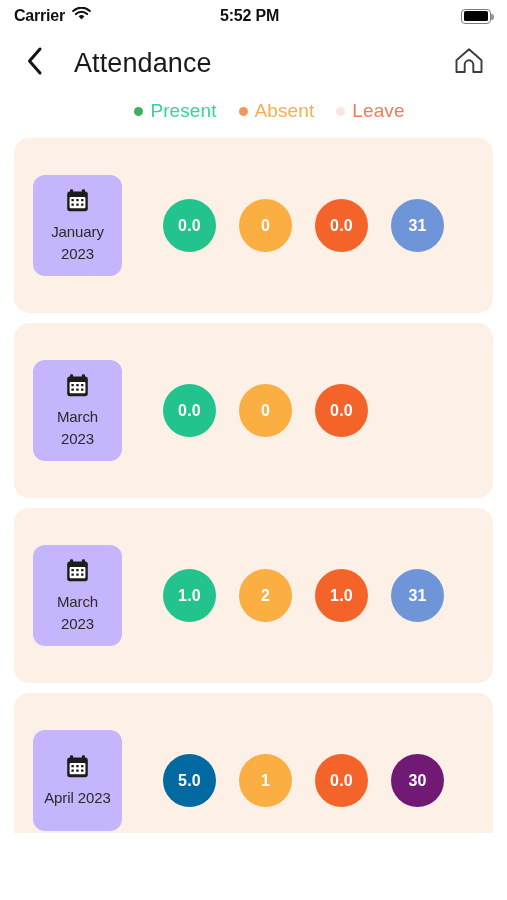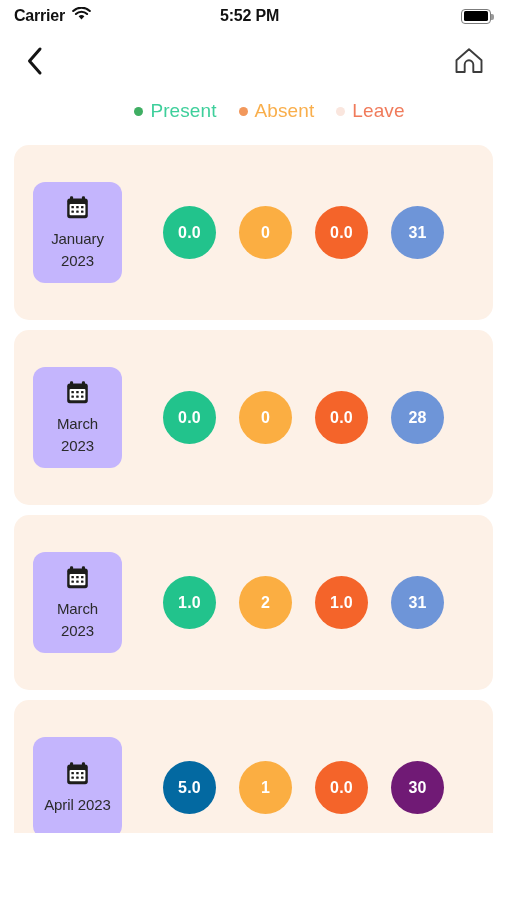--- a/index.html
+++ b/index.html
@@ -43,21 +43,21 @@
   .back-btn { width:34px; height:34px; display:flex; align-items:center; justify-content:center; }
   .page-title {
     font-size:27px; font-weight:400; color:#1a1a1a; letter-spacing:0.1px;
     margin-left:22px;
   }
   .home-btn { margin-left:auto; width:36px; height:36px; display:flex; align-items:center; justify-content:center; }
 
   
   .legend {
     display:flex; justify-content:center; align-items:flex-start;
-    gap:22px; padding:10px 0 23px;margin-left:32px;
+    gap:22px; padding:10px 0 16px;margin-left:32px;
   }
   .legend-item { display:flex; align-items:center; gap:7px; }
   .legend-dot { width:9px; height:9px; border-radius:50%; flex:none; }
   .legend-label { font-size:19px; font-weight:400; letter-spacing:0.1px; }
 
   
   .cards { padding:0 14px; display:flex; flex-direction:column; gap:10px; }
   .month-card {
     background:#fdf1e7;
     border-radius:15px;
@@ -113,20 +113,21 @@
   </div>
 
   <div class="header">
     <div class="back-btn">
       <span>
         <svg width="20" height="30" viewBox="0 0 20 30">
           <path d="M15 3 L4.5 15 L15 27" stroke="#141414" stroke-width="3" fill="none" stroke-linecap="round" stroke-linejoin="round"></path>
         </svg>
       </span>
     </div>
+    <div class="page-title">Attendance</div>
     <div class="home-btn">
       <span>
         <svg width="32" height="30" viewBox="0 0 32 30">
           <path d="M3.5 14.2 L16 3.2 L28.5 14.2 L28.5 26 L20.3 26 L20.3 18.6 A4.3 4.3 0 0 0 11.7 18.6 L11.7 26 L3.5 26 Z" stroke="#3c3c3c" stroke-width="1.9" fill="none" stroke-linejoin="round"></path>
         </svg>
       </span>
     </div>
   </div>
 
   <div class="legend">
@@ -187,21 +188,20 @@
                 <rect x="16.0" y="15.4" width="2.5" height="2.3" rx="0.5"></rect>
               </g>
             </svg></span>
           <div class="date-label">March</div>
           <div class="date-label">2023</div>
         </div>
         <div class="stats">
           <div class="stat-circle" style="background: rgb(34, 195, 140);">0.0</div>
           <div class="stat-circle" style="background: rgb(251, 174, 66);">0</div>
           <div class="stat-circle" style="background: rgb(244, 100, 42);">0.0</div>
-          <div class="stat-circle" style="background: rgb(110, 149, 216);">28</div>
         </div>
       </div>
       <div class="month-card">
         <div class="date-box">
           <span class="cal-ic"><svg width="25" height="25" viewBox="0 0 25 25">
               <rect x="5" y="1.2" width="3.1" height="4.2" rx="1.2" fill="#1d1d1b"></rect>
               <rect x="16.9" y="1.2" width="3.1" height="4.2" rx="1.2" fill="#1d1d1b"></rect>
               <rect x="2.2" y="3.6" width="20.6" height="19.6" rx="2.6" fill="#1d1d1b"></rect>
               <rect x="4.6" y="8.9" width="15.8" height="11.4" rx="1.1" fill="#ffffff"></rect>
               <g fill="#1d1d1b">

